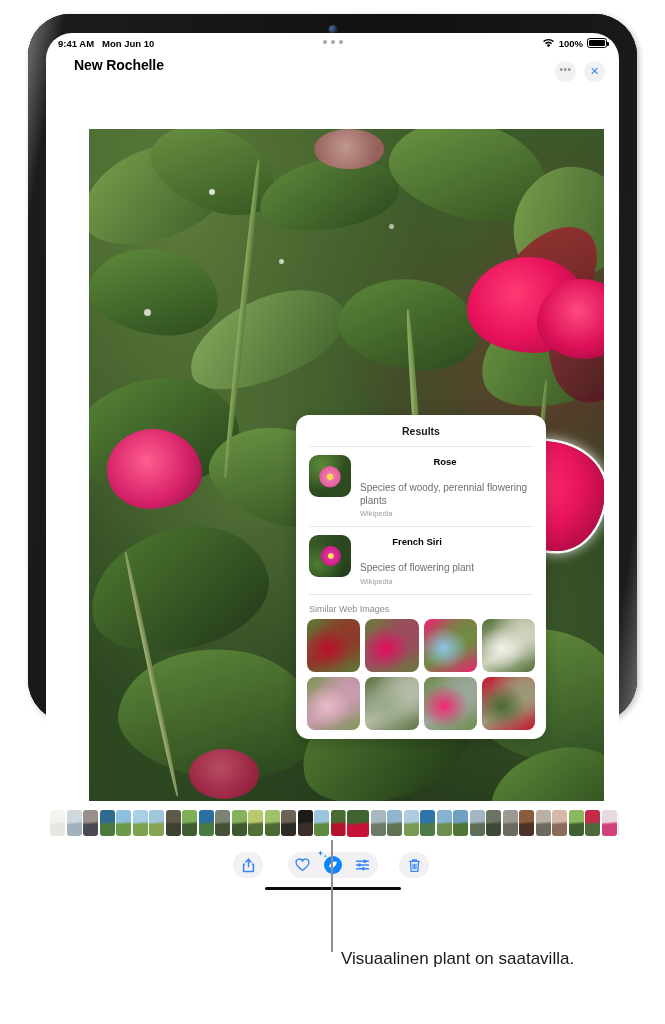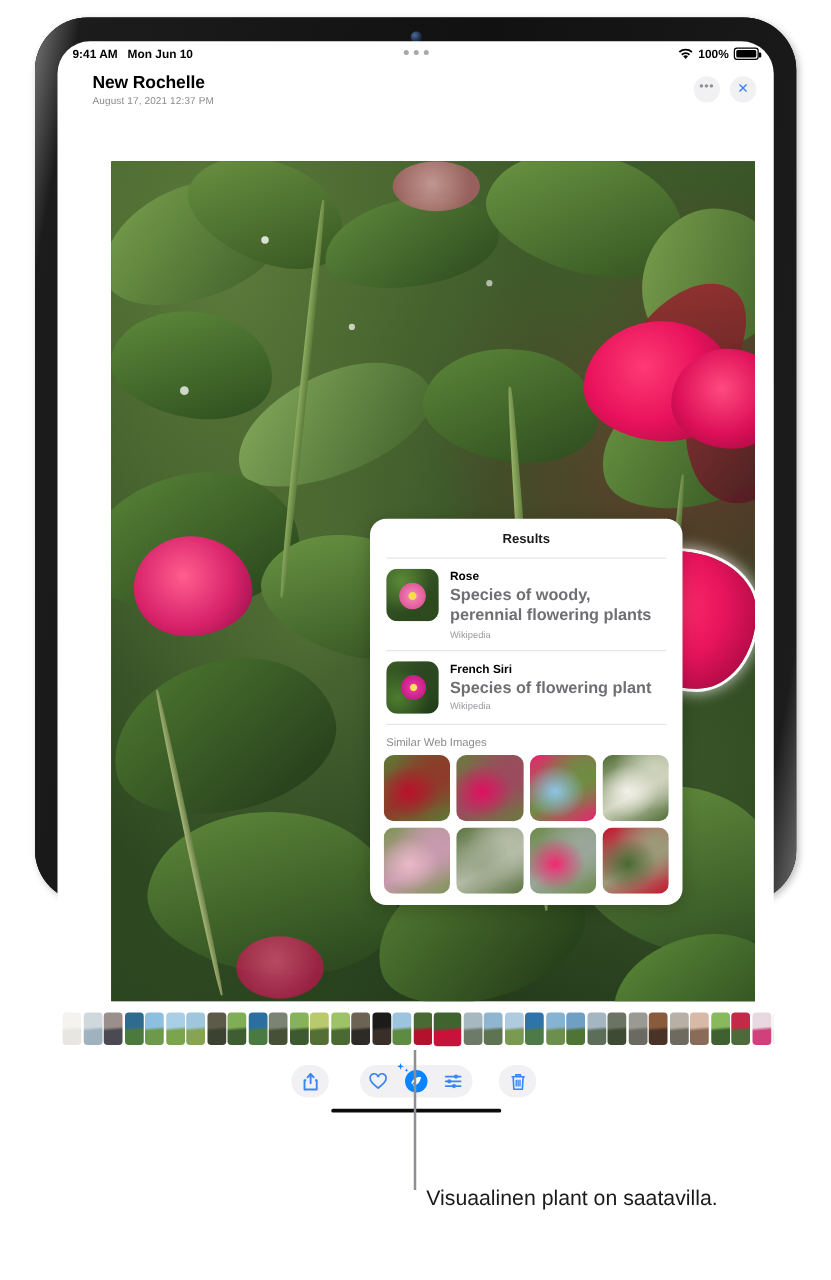--- a/index.html
+++ b/index.html
@@ -92,22 +92,22 @@
   .section-head {
     display:flex; justify-content:space-between; align-items:baseline;
     padding: 2px 13px 6px 13px; font-size:9px; color:#8a8a8e;
   }
   .section-head .more { color:#6e6e73; }
   .sep { height:1px; background:#e6e6e8; margin:0 13px; }
 
   .kn-row { display:flex; gap:9px; padding:8px 13px 8px 13px; align-items:flex-start; }
   .kn-thumb { width:42px; height:42px; border-radius:9px; flex:0 0 42px; overflow:hidden; position:relative; background:#2f4a24; }
   .kn-body { padding-top:1px; }
-  .kn-name { font-size:9.5px; font-weight:bold; color:#000; }
-  .kn-desc { font-size:13px; color:#6e6e73; line-height:1.25; margin-top:1px; max-width:170px;font-weight:bold; }
+  .kn-name { font-size:9.5px; font-weight:bold; color:#000;text-align:center; }
+  .kn-desc { font-size:10px; color:#6e6e73; line-height:1.25; margin-top:15px; max-width:170px; }
   .kn-src { font-size:7.5px; color:#9a9a9f; margin-top:2px; }
 
   .similar-head { font-size:9px; color:#8a8a8e; padding:9px 13px 5px 13px; }
   .grid { display:grid; grid-template-columns: repeat(4, 1fr); gap:5px; padding:0 11px; }
   .grid-cell { width:100%; aspect-ratio:1/1; border-radius:8px; overflow:hidden; position:relative; }
 
   
   .filmstrip {
     position:absolute; left:0; top:776px; width:100%; height:28px;
     display:flex; align-items:center; gap:1.5px; padding:0 4px;
@@ -164,21 +164,20 @@
           </svg>
           <span>100%</span>
           <span class="battery">
               <i></i>
             </span>
         </div>
       </div>
 
       <div class="header">
         <div class="title">New Rochelle</div>
-        <div class="subtitle">August 17, 2021  12:37 PM</div>
         <div class="hdr-actions">
           <div class="circle-btn dots">•••</div>
           <div class="circle-btn">✕</div>
         </div>
       </div>
 
       <div class="photo-wrap">
         <div class="photo" style="background:
                radial-gradient(ellipse at 18% 12%, #5b7a3a 0%, transparent 42%),
                radial-gradient(ellipse at 72% 8%, #3e5c2a 0%, transparent 40%),

